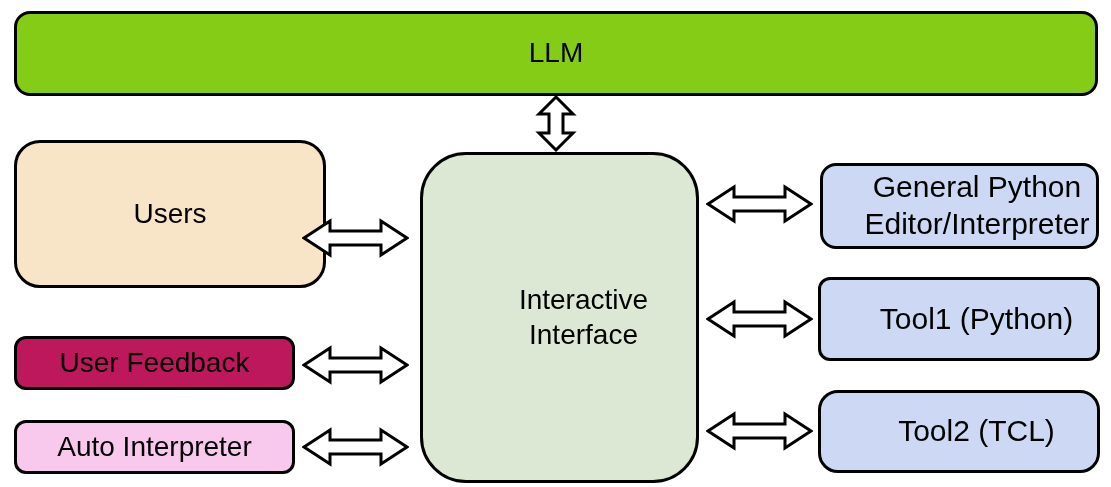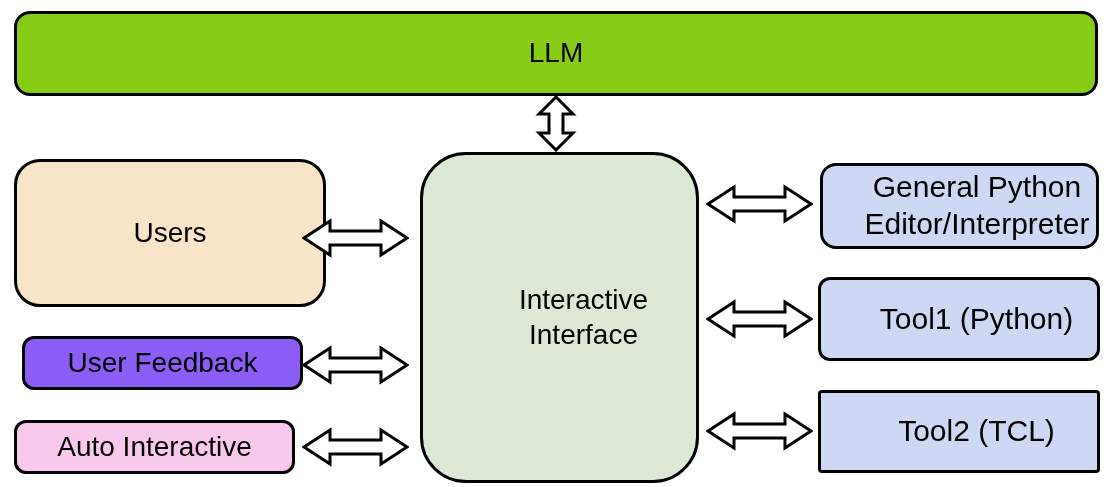--- a/index.html
+++ b/index.html
@@ -20,27 +20,27 @@
     align-items: center;
     justify-content: center;
     text-align: center;
   }
   .node .label {
     white-space: pre-line;
     line-height: 1.22;
     font-size: 28px;
   }
   .n-llm        { left: 14px;  top: 11px;  width: 1084px; height: 85px;  border-radius: 16px; }
-  .n-users      { left: 14px;  top: 159px; width: 312px;  height: 148px; border-radius: 26px; }
+  .n-users      { left: 14px;  top: 140px; width: 312px;  height: 148px; border-radius: 26px; }
   .n-feedback   { left: 14px;  top: 336px; width: 281px;  height: 54px;  border-radius: 12px; }
   .n-autoeval   { left: 14px;  top: 420px; width: 281px;  height: 54px;  border-radius: 12px; }
   .n-interface  { left: 420px; top: 152px; width: 279px;  height: 331px; border-radius: 46px; }
   .n-genpython  { left: 820px; top: 163px; width: 279px;  height: 86px;  border-radius: 16px; }
   .n-tool1      { left: 818px; top: 277px; width: 282px;  height: 84px;  border-radius: 12px; }
-  .n-tool2      { left: 818px; top: 390px; width: 282px;  height: 83px;  border-radius: 4px; }
+  .n-tool2      { left: 818px; top: 390px; width: 282px;  height: 83px;  border-radius: 20px; }
   .n-genpython .label, .n-tool1 .label, .n-tool2 .label { font-size: 30px; margin-left: 35px; }
   .arrow { position: absolute; display: block; }
   .a-llm-ii    { left: 534px; top: 95px;  }
   .a-users     { left: 302px; top: 216px; }
   .a-feedback  { left: 302px; top: 343px; }
   .a-autoeval  { left: 302px; top: 425px; }
   .a-genpython { left: 706px; top: 182px; }
   .a-tool1     { left: 706px; top: 297px; }
   .a-tool2     { left: 706px; top: 409px; }
 </style>
@@ -50,26 +50,26 @@
 <div class="canvas">
 
   <div class="node n-llm" style="background-color: #84cc16;">
     <span class="label">LLM</span>
   </div>
 
   <div class="node n-users" style="background-color: rgb(248, 229, 200);">
     <span class="label">Users</span>
   </div>
 
-  <div class="node n-feedback" style="background-color: #8b5cf6; margin-left: 8px;">
+  <div class="node n-feedback" style="background-color: #be185d;">
     <span class="label">User Feedback</span>
   </div>
 
   <div class="node n-autoeval" style="background-color: rgb(249, 200, 237);">
-    <span class="label">Auto Interactive</span>
+    <span class="label">Auto Interpreter</span>
   </div>
 
   <div class="node n-interface" style="background-color: rgb(220, 232, 212); padding-left: 48px;">
     <span class="label">Interactive
 Interface</span>
   </div>
 
   <div class="node n-genpython" style="background-color: rgb(205, 217, 244);">
     <span class="label">General Python
 Editor/Interpreter</span>

